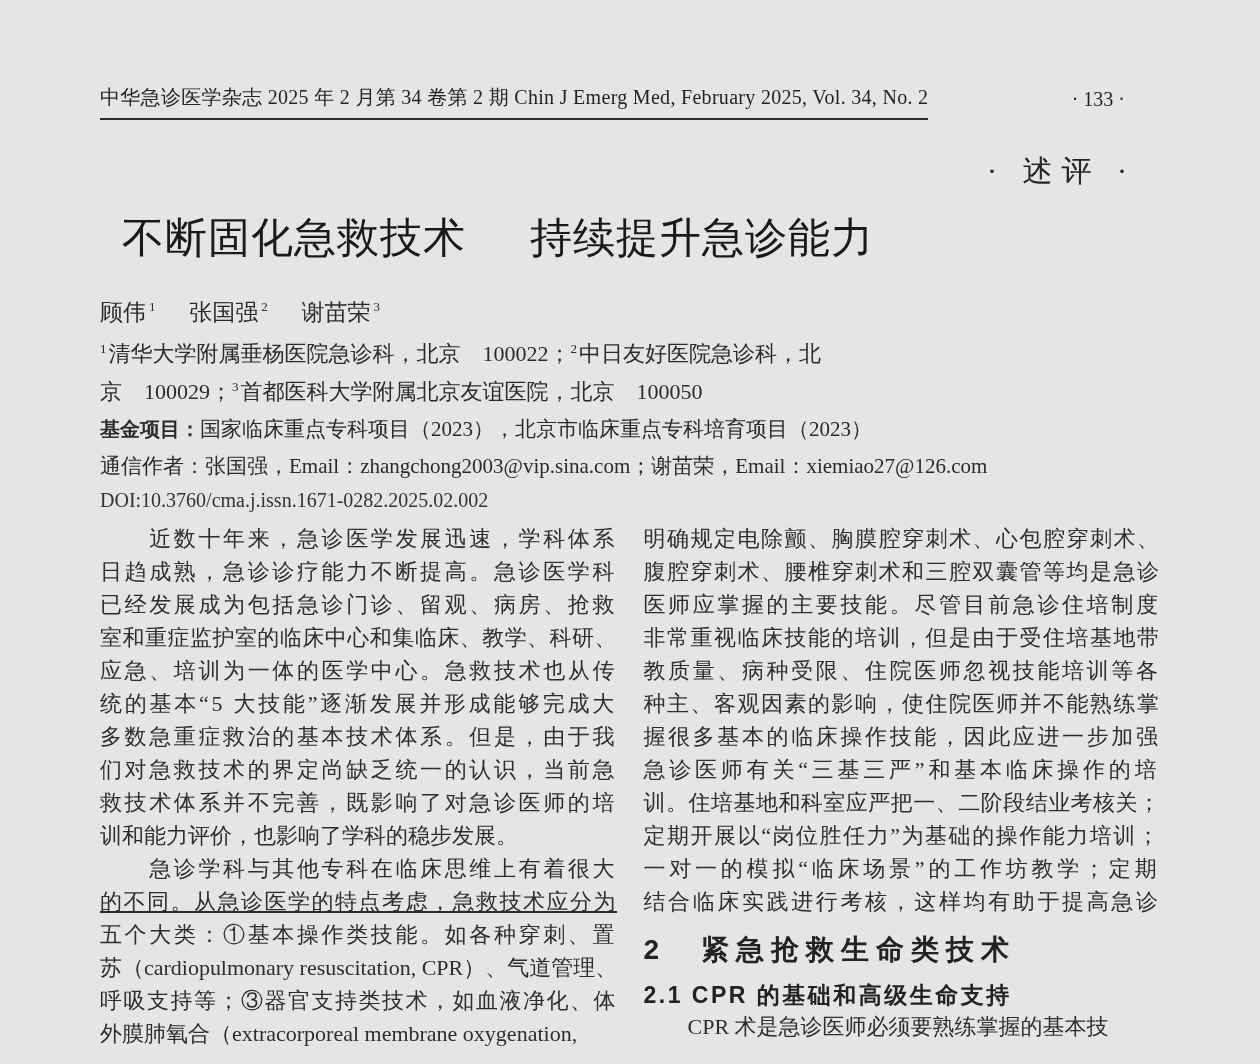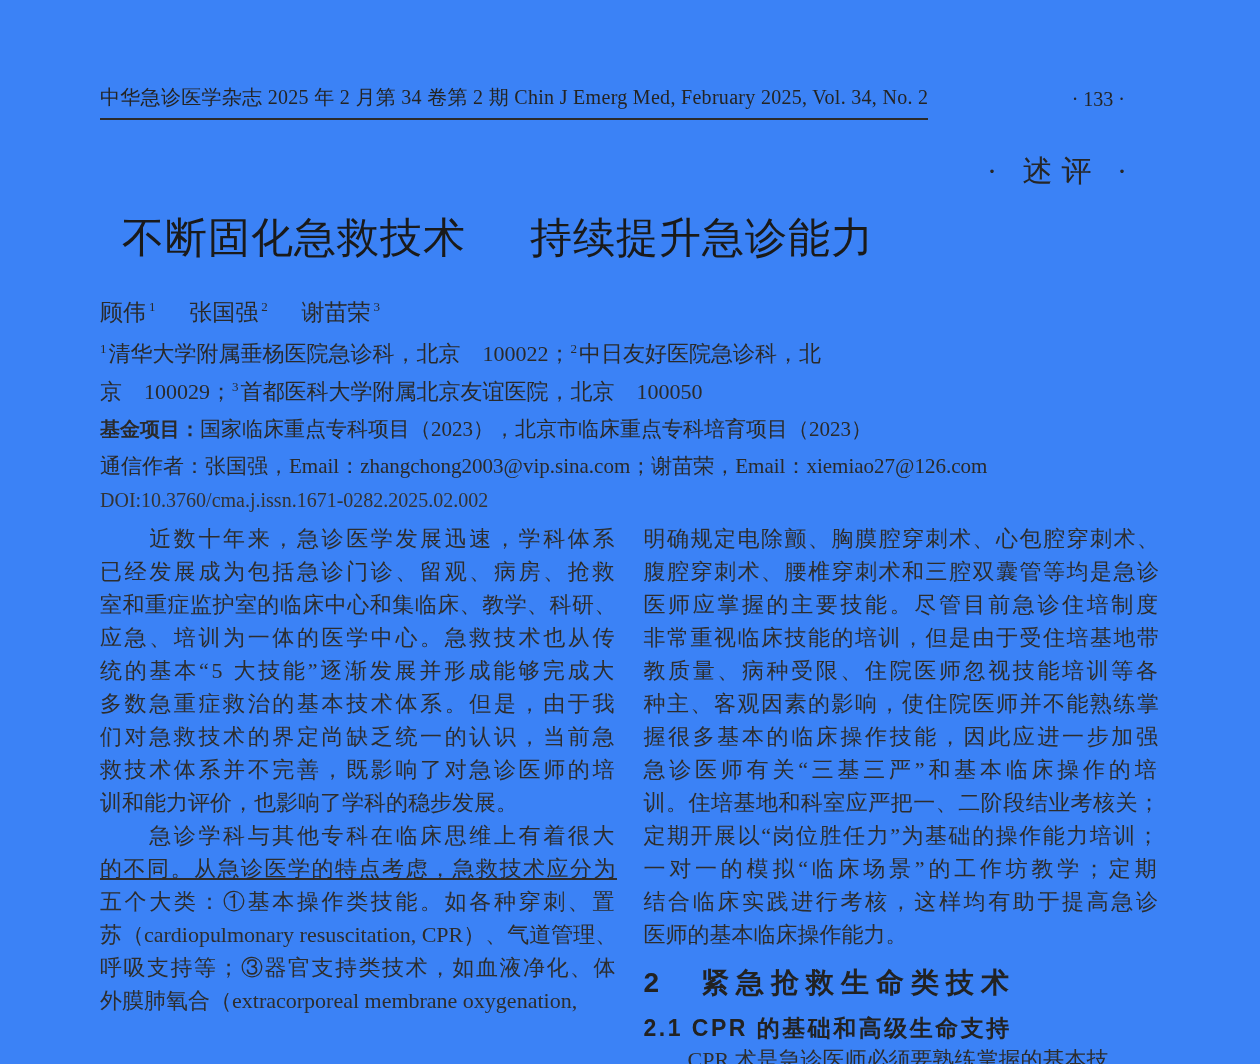--- a/index.html
+++ b/index.html
@@ -1,19 +1,19 @@
 <!DOCTYPE html>
 <html lang="zh"><head>
 <meta charset="utf-8">
 <style>
   html,body{margin:0;padding:0;background:#ffffff;}
   .page{
     position:relative;
     width:1260px;height:1064px;
-    background:#3b82f6;
+    background:#e5e5e5;
     overflow:hidden;
     font-family:"Liberation Serif","DejaVu Serif",serif;
     color:#2c2c2c;
   }
   .inner{padding:0 100px;}
   
   .header{display:flex;justify-content:space-between;align-items:flex-end;padding-top:84px;}
   .journal-line{font-size:20px;letter-spacing:0.3px;border-bottom:2px solid #2b2b2b;padding-bottom:7px;color:#242424;}
   .page-num{font-size:20px;padding-bottom:9px;padding-right:35px;color:#242424;white-space:nowrap;}
   
@@ -79,20 +79,21 @@
       <span>通信作者：</span><span>张国强，Email：zhangchong2003@vip.sina.com；谢苗荣，Email：xiemiao27@126.com</span>
     </div>
 
     <div class="doi">DOI:10.3760/cma.j.issn.1671-0282.2025.02.002</div>
   </div>
 
   <div class="columns">
     <div class="col">
         <div class="para">
           <div class="ln" style="letter-spacing: 2.62px;"><span>　　近数十年来，急诊医学发展迅速，学科体系</span></div>
+          <div class="ln" style="letter-spacing: 2.62px;"><span>日趋成熟，急诊诊疗能力不断提高。急诊医学科</span></div>
           <div class="ln" style="letter-spacing: 2.62px;"><span>已经发展成为包括急诊门诊、留观、病房、抢救</span></div>
           <div class="ln" style="letter-spacing: 0.48px;"><span>室和重症监护室的临床中心和集临床、教学、科研、</span></div>
           <div class="ln" style="letter-spacing: 2.62px;"><span>应急、培训为一体的医学中心。急救技术也从传</span></div>
           <div class="ln" style="letter-spacing: 2.74px;"><span>统的基本“5 大技能”逐渐发展并形成能够完成大</span></div>
           <div class="ln" style="letter-spacing: 2.62px;"><span>多数急重症救治的基本技术体系。但是，由于我</span></div>
           <div class="ln" style="letter-spacing: 2.62px;"><span>们对急救技术的界定尚缺乏统一的认识，当前急</span></div>
           <div class="ln" style="letter-spacing: 2.62px;"><span>救技术体系并不完善，既影响了对急诊医师的培</span></div>
           <div class="ln ln-last" style="letter-spacing: 0px;"><span>训和能力评价，也影响了学科的稳步发展。</span></div>
         </div>
         <div class="para">
@@ -111,21 +112,20 @@
           <div class="ln" style="letter-spacing: 2.62px;"><span>医师应掌握的主要技能。尽管目前急诊住培制度</span></div>
           <div class="ln" style="letter-spacing: 1.5px;"><span>非常重视临床技能的培训，但是由于受住培基地带</span></div>
           <div class="ln" style="letter-spacing: 2.62px;"><span>教质量、病种受限、住院医师忽视技能培训等各</span></div>
           <div class="ln" style="letter-spacing: 1.5px;"><span>种主、客观因素的影响，使住院医师并不能熟练掌</span></div>
           <div class="ln" style="letter-spacing: 2.62px;"><span>握很多基本的临床操作技能，因此应进一步加强</span></div>
           <div class="ln" style="letter-spacing: 3.78px;"><span>急诊医师有关“三基三严”和基本临床操作的培</span></div>
           <div class="ln" style="letter-spacing: 0.48px;"><span>训。住培基地和科室应严把一、二阶段结业考核关；</span></div>
           <div class="ln" style="letter-spacing: 1.54px;"><span>定期开展以“岗位胜任力”为基础的操作能力培训；</span></div>
           <div class="ln" style="letter-spacing: 3.78px;"><span>一对一的模拟“临床场景”的工作坊教学；定期</span></div>
           <div class="ln" style="letter-spacing: 2.62px;"><span>结合临床实践进行考核，这样均有助于提高急诊</span></div>
-          <div class="ln ln-last" style="letter-spacing: 0px;"><span>医师的基本临床操作能力。</span></div>
         </div>
         <div class="sec-h2">2　紧急抢救生命类技术</div>
         <div class="sec-h3">2.1 CPR 的基础和高级生命支持</div>
         <div class="para">
           <div class="ln ln-last" style="letter-spacing: 0px;"><span>　　CPR 术是急诊医师必须要熟练掌握的基本技</span></div>
         </div>
       </div>
   </div>
 </div>
 

